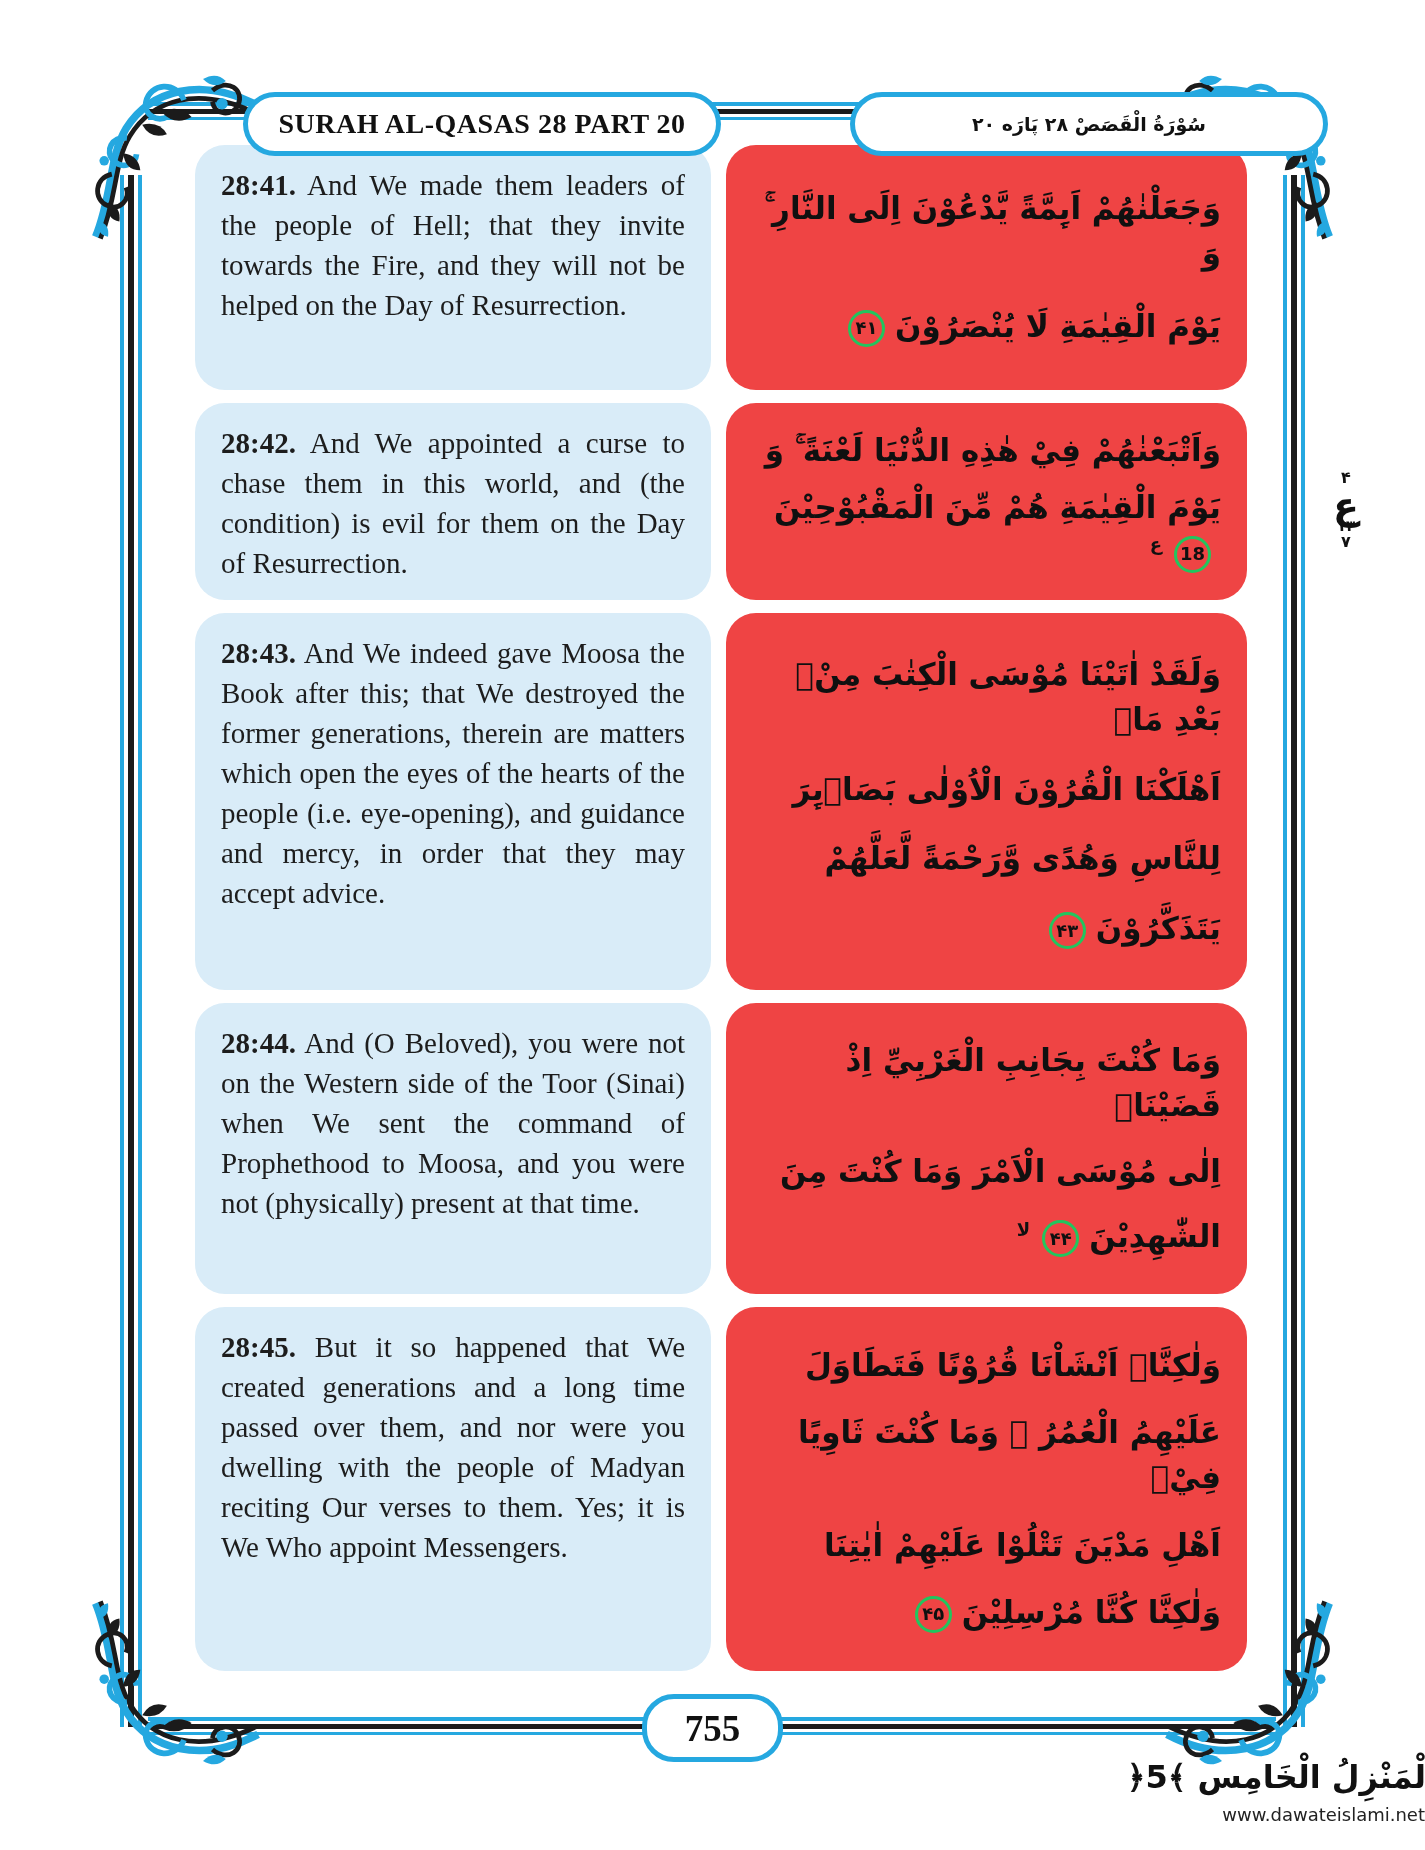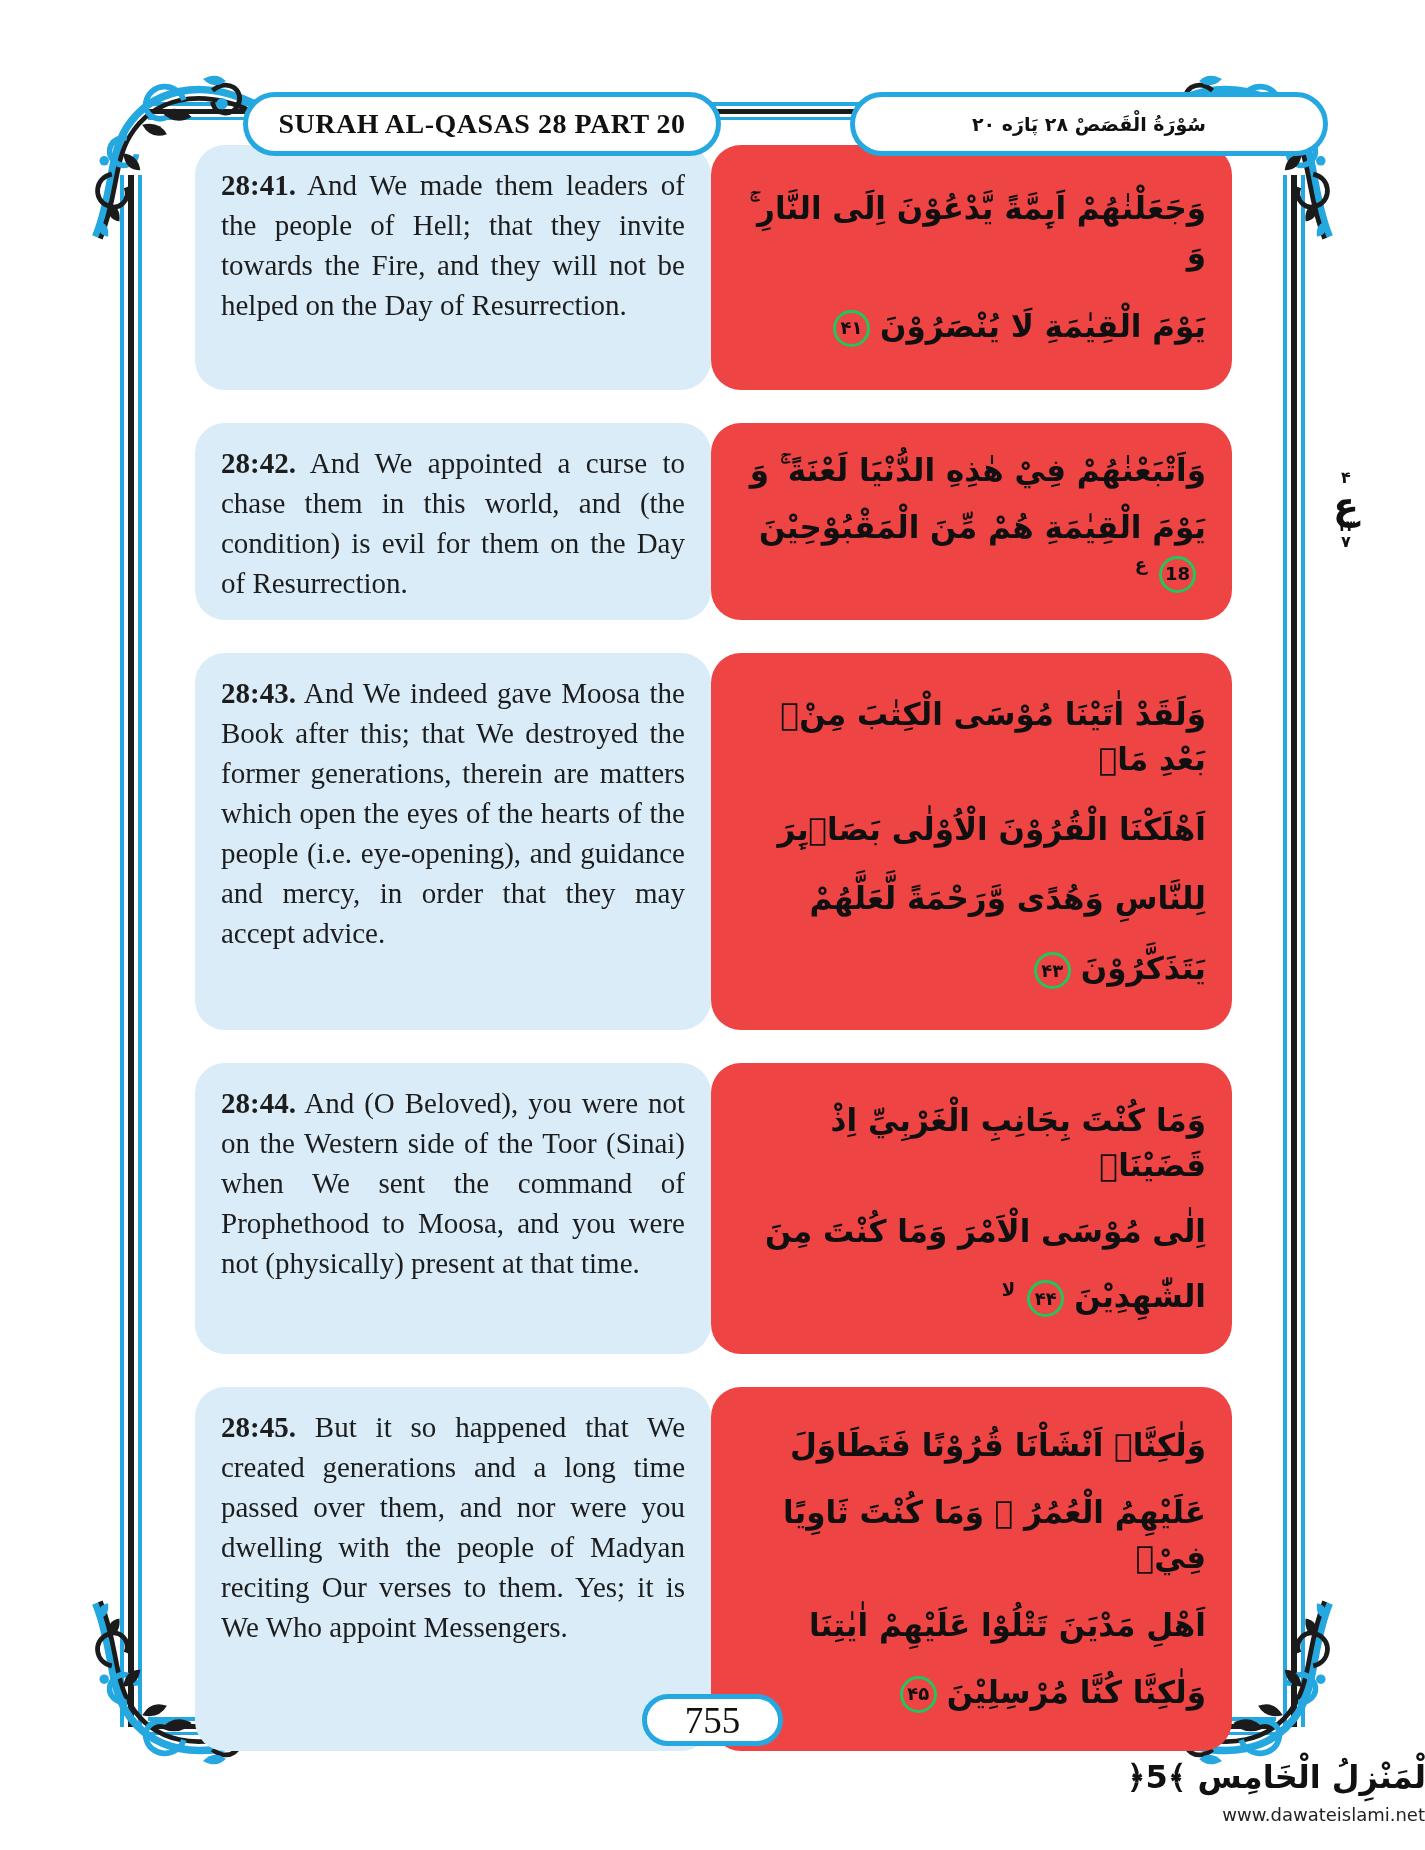--- a/index.html
+++ b/index.html
@@ -44,21 +44,21 @@
     background:#ffffff; border:5px solid #25a8e0; border-radius:36px;
     display:flex; align-items:center; justify-content:center; z-index:3;
   }
   .pill.en-title { left:243px; width:478px;
     font-weight:bold; font-size:28px; letter-spacing:0.5px; color:#111; }
   .pill.ar-title { left:850px; width:478px;
     font-family:"DejaVu Sans", sans-serif; font-weight:bold; font-size:19px; color:#111; }
 
   
   .content { position:absolute; left:195px; top:145px; width:1052px; z-index:2; }
-  .row { display:flex; margin-bottom:33px; }
+  .row { display:flex; gap:15px; margin-bottom:13px; }
   .r1 { height:245px; } .r2 { height:197px; } .r3 { height:377px; }
   .r4 { height:291px; } .r5 { height:364px; }
   .en {
     width:516px; background:#d9ecf8; border-radius:30px;
     padding:20px 26px; font-size:29px; line-height:1.38;
     text-align:justify; color:#1d1d1d;
   }
   .en .ref { font-weight:bold; }
   .ar {
     width:521px; background:#ef4444; border-radius:30px;
@@ -81,24 +81,24 @@
     font-family:"DejaVu Sans", sans-serif; font-weight:bold;
     text-align:center; color:#111; direction:rtl; line-height:1.05;
   }
   .ruku .n-top { font-size:16px; display:block; }
   .ruku .ain   { font-size:38px; display:block; }
   .ruku .n-mid { font-size:15px; display:block; margin-top:-8px; }
   .ruku .n-bot { font-size:16px; display:block; }
 
   
   .page-pill {
-    position:absolute; left:642px; top:1694px; width:141px; height:52px;
+    position:absolute; left:642px; top:1694px; width:141px; height:68px;
     background:#ffffff; border:5px solid #25a8e0; border-radius:32px;
     display:flex; align-items:center; justify-content:center;
-    font-weight:normal; font-size:37px; color:#111; z-index:5;
+    font-weight:bold; font-size:37px; color:#111; z-index:5;
   }
   .manzil {
     position:absolute; left:12px; top:1758px; width:100%;
     text-align:right; direction:rtl;
     font-family:"DejaVu Sans", sans-serif; font-weight:bold;
     font-size:32px; color:#111;
   }
   .website {
     position:absolute; left:0; top:1804px; width:100%;
     text-align:right; font-family:"DejaVu Sans", sans-serif;

